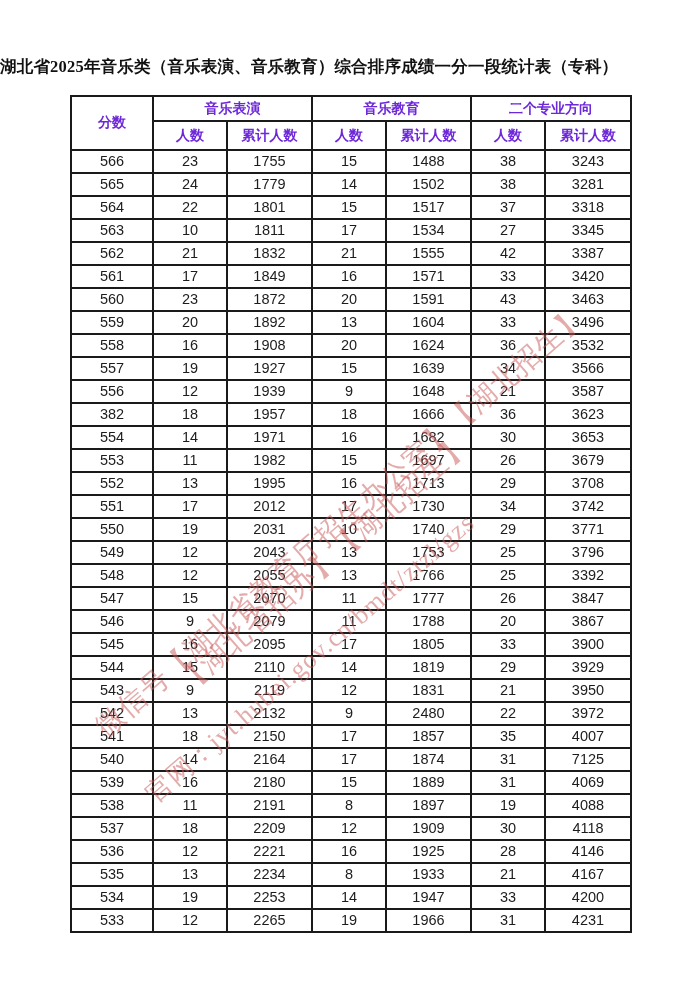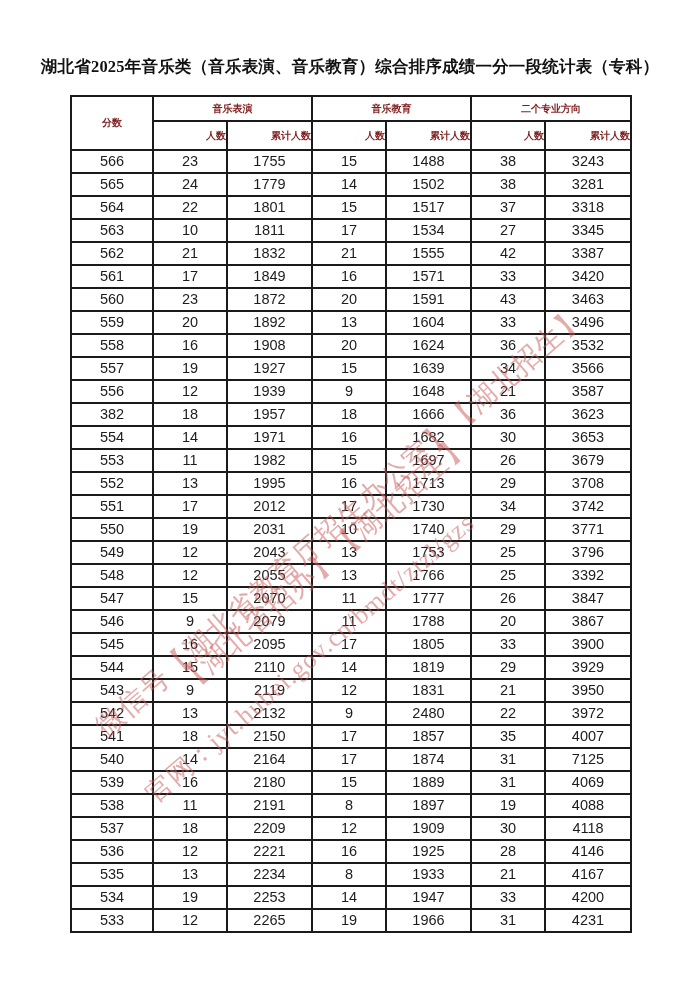--- a/index.html
+++ b/index.html
@@ -6,21 +6,21 @@
   .page{
     position:relative;
     width:700px;height:990px;
     background:#ffffff;
     overflow:hidden;
     font-family:"Liberation Serif","DejaVu Serif",serif;
   }
   .doc-title{
     position:absolute;
     top:56px;left:0;width:700px;
-    text-align:center;
+    text-align:left;
     font-size:16.5px;
     font-weight:bold;
     color:#111;
     letter-spacing:0.2px;
     font-family:"Liberation Serif","DejaVu Serif",serif;
   }
   table.score-table{
     position:absolute;
     left:70px;top:95px;
     width:560px;
@@ -30,25 +30,25 @@
   .score-table th,.score-table td{
     border:2px solid #1a1a1a;
     text-align:center;
     vertical-align:middle;
     padding:0;
     overflow:hidden;
   }
   .score-table thead th{
     font-family:"Liberation Serif","DejaVu Serif",serif;
     font-weight:bold;
-    font-size:10px;
-    color:#7f1d1d;
+    font-size:14px;
+    color:#6d28d9;
   }
   .score-table thead tr.group-row th{height:23px;}
-  .score-table thead tr.sub-row th{height:27px;text-align:right;}
+  .score-table thead tr.sub-row th{height:27px;}
   .score-table td{
     height:21px;
     font-family:"Liberation Sans","DejaVu Sans",sans-serif;
     font-size:14.5px;
     font-weight:500;
     color:#1c1c1c;
     line-height:21px;
   }
   .watermark-layer{
     position:absolute;inset:0;

